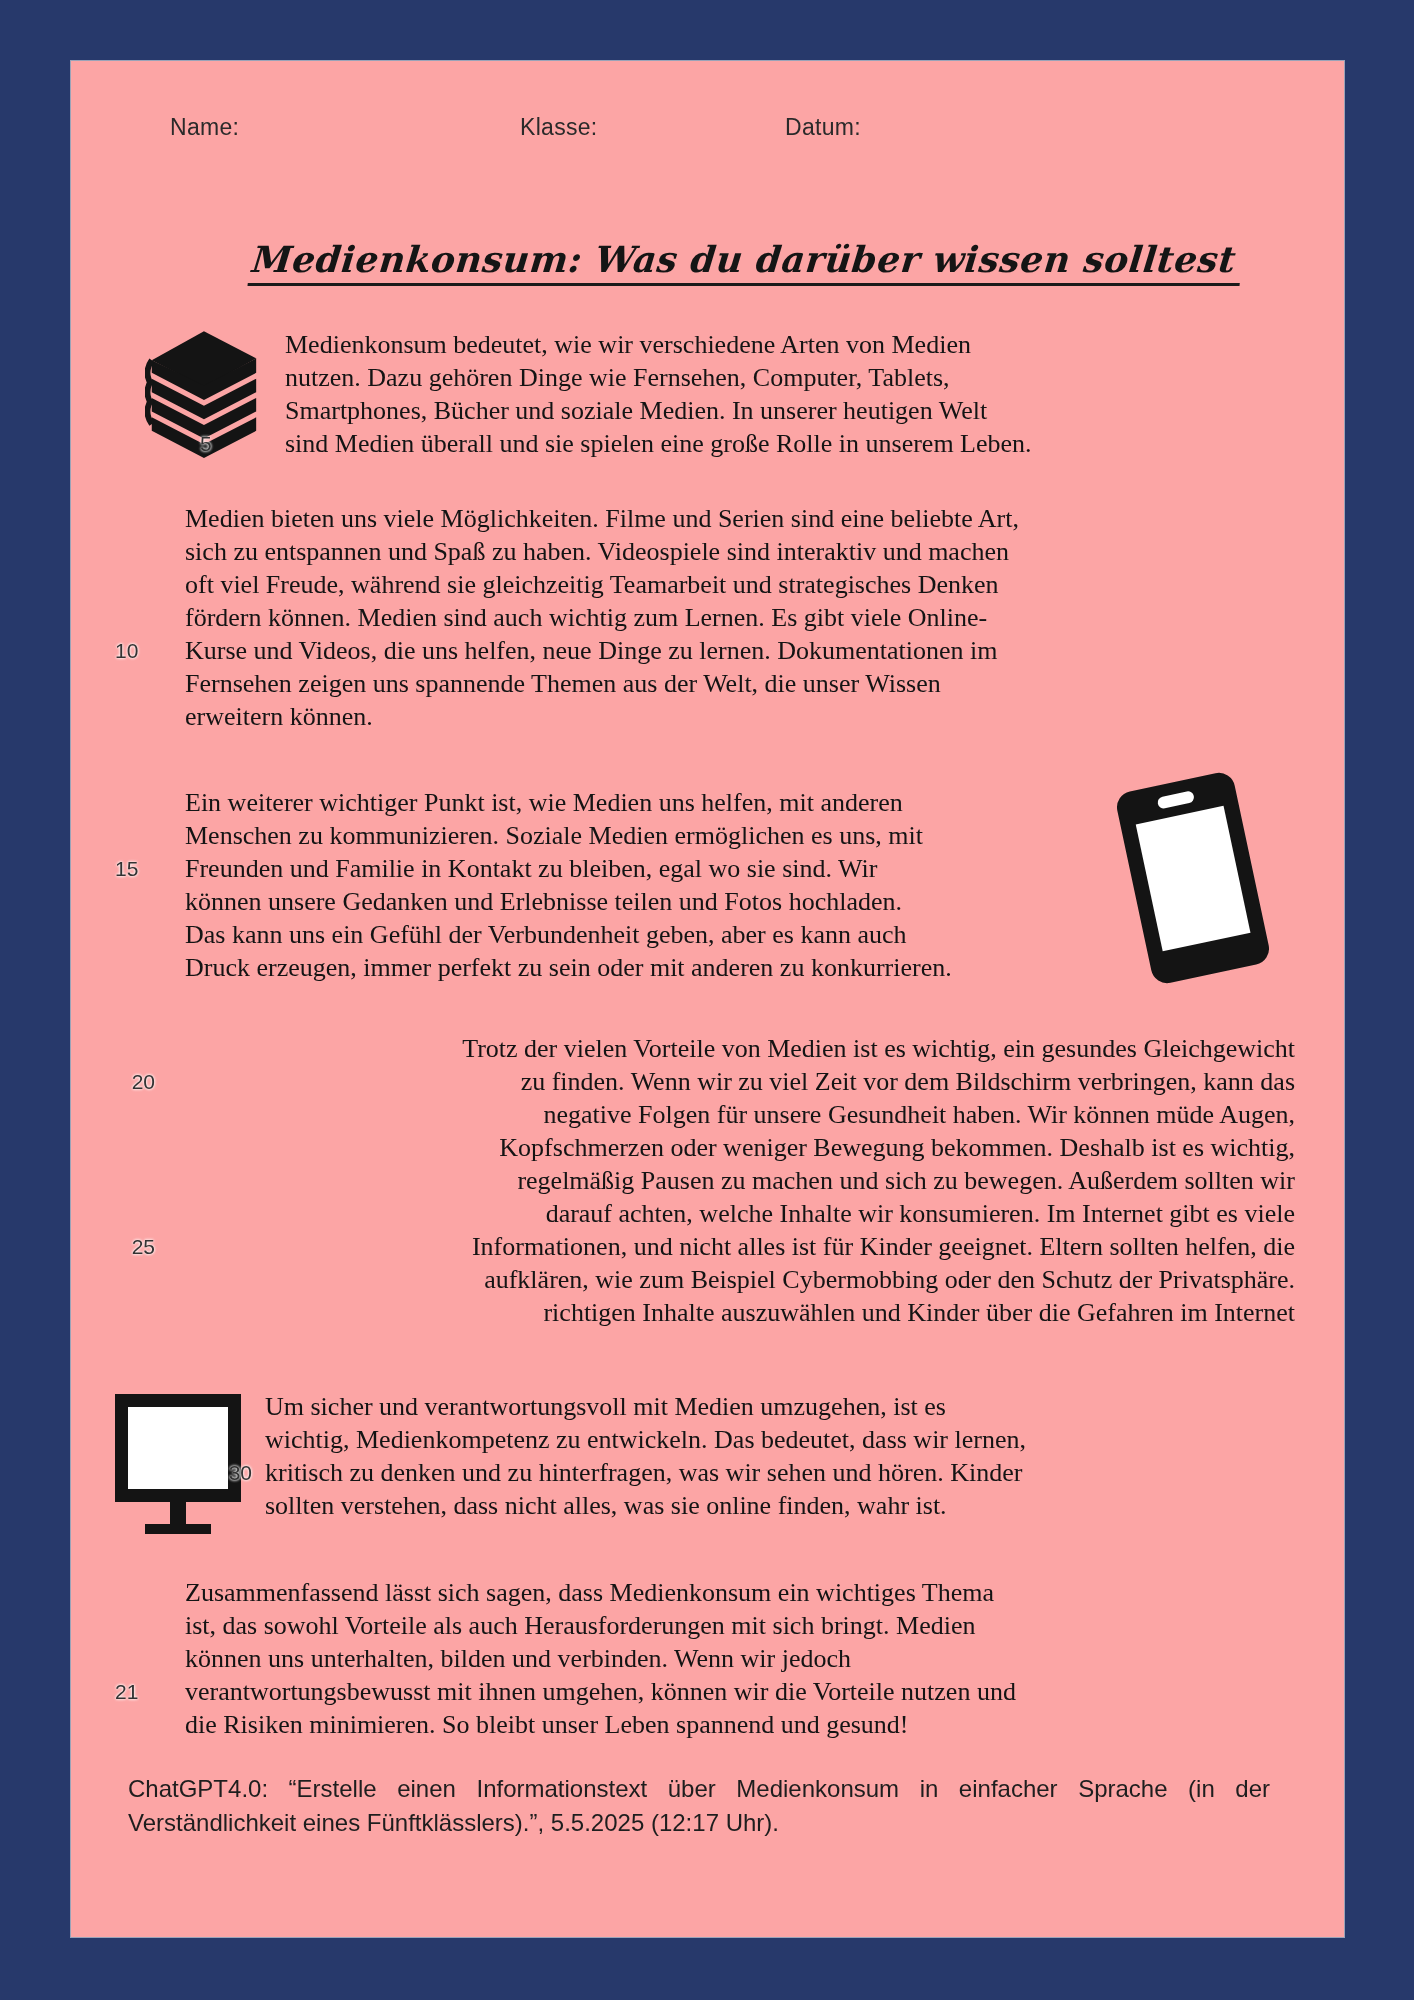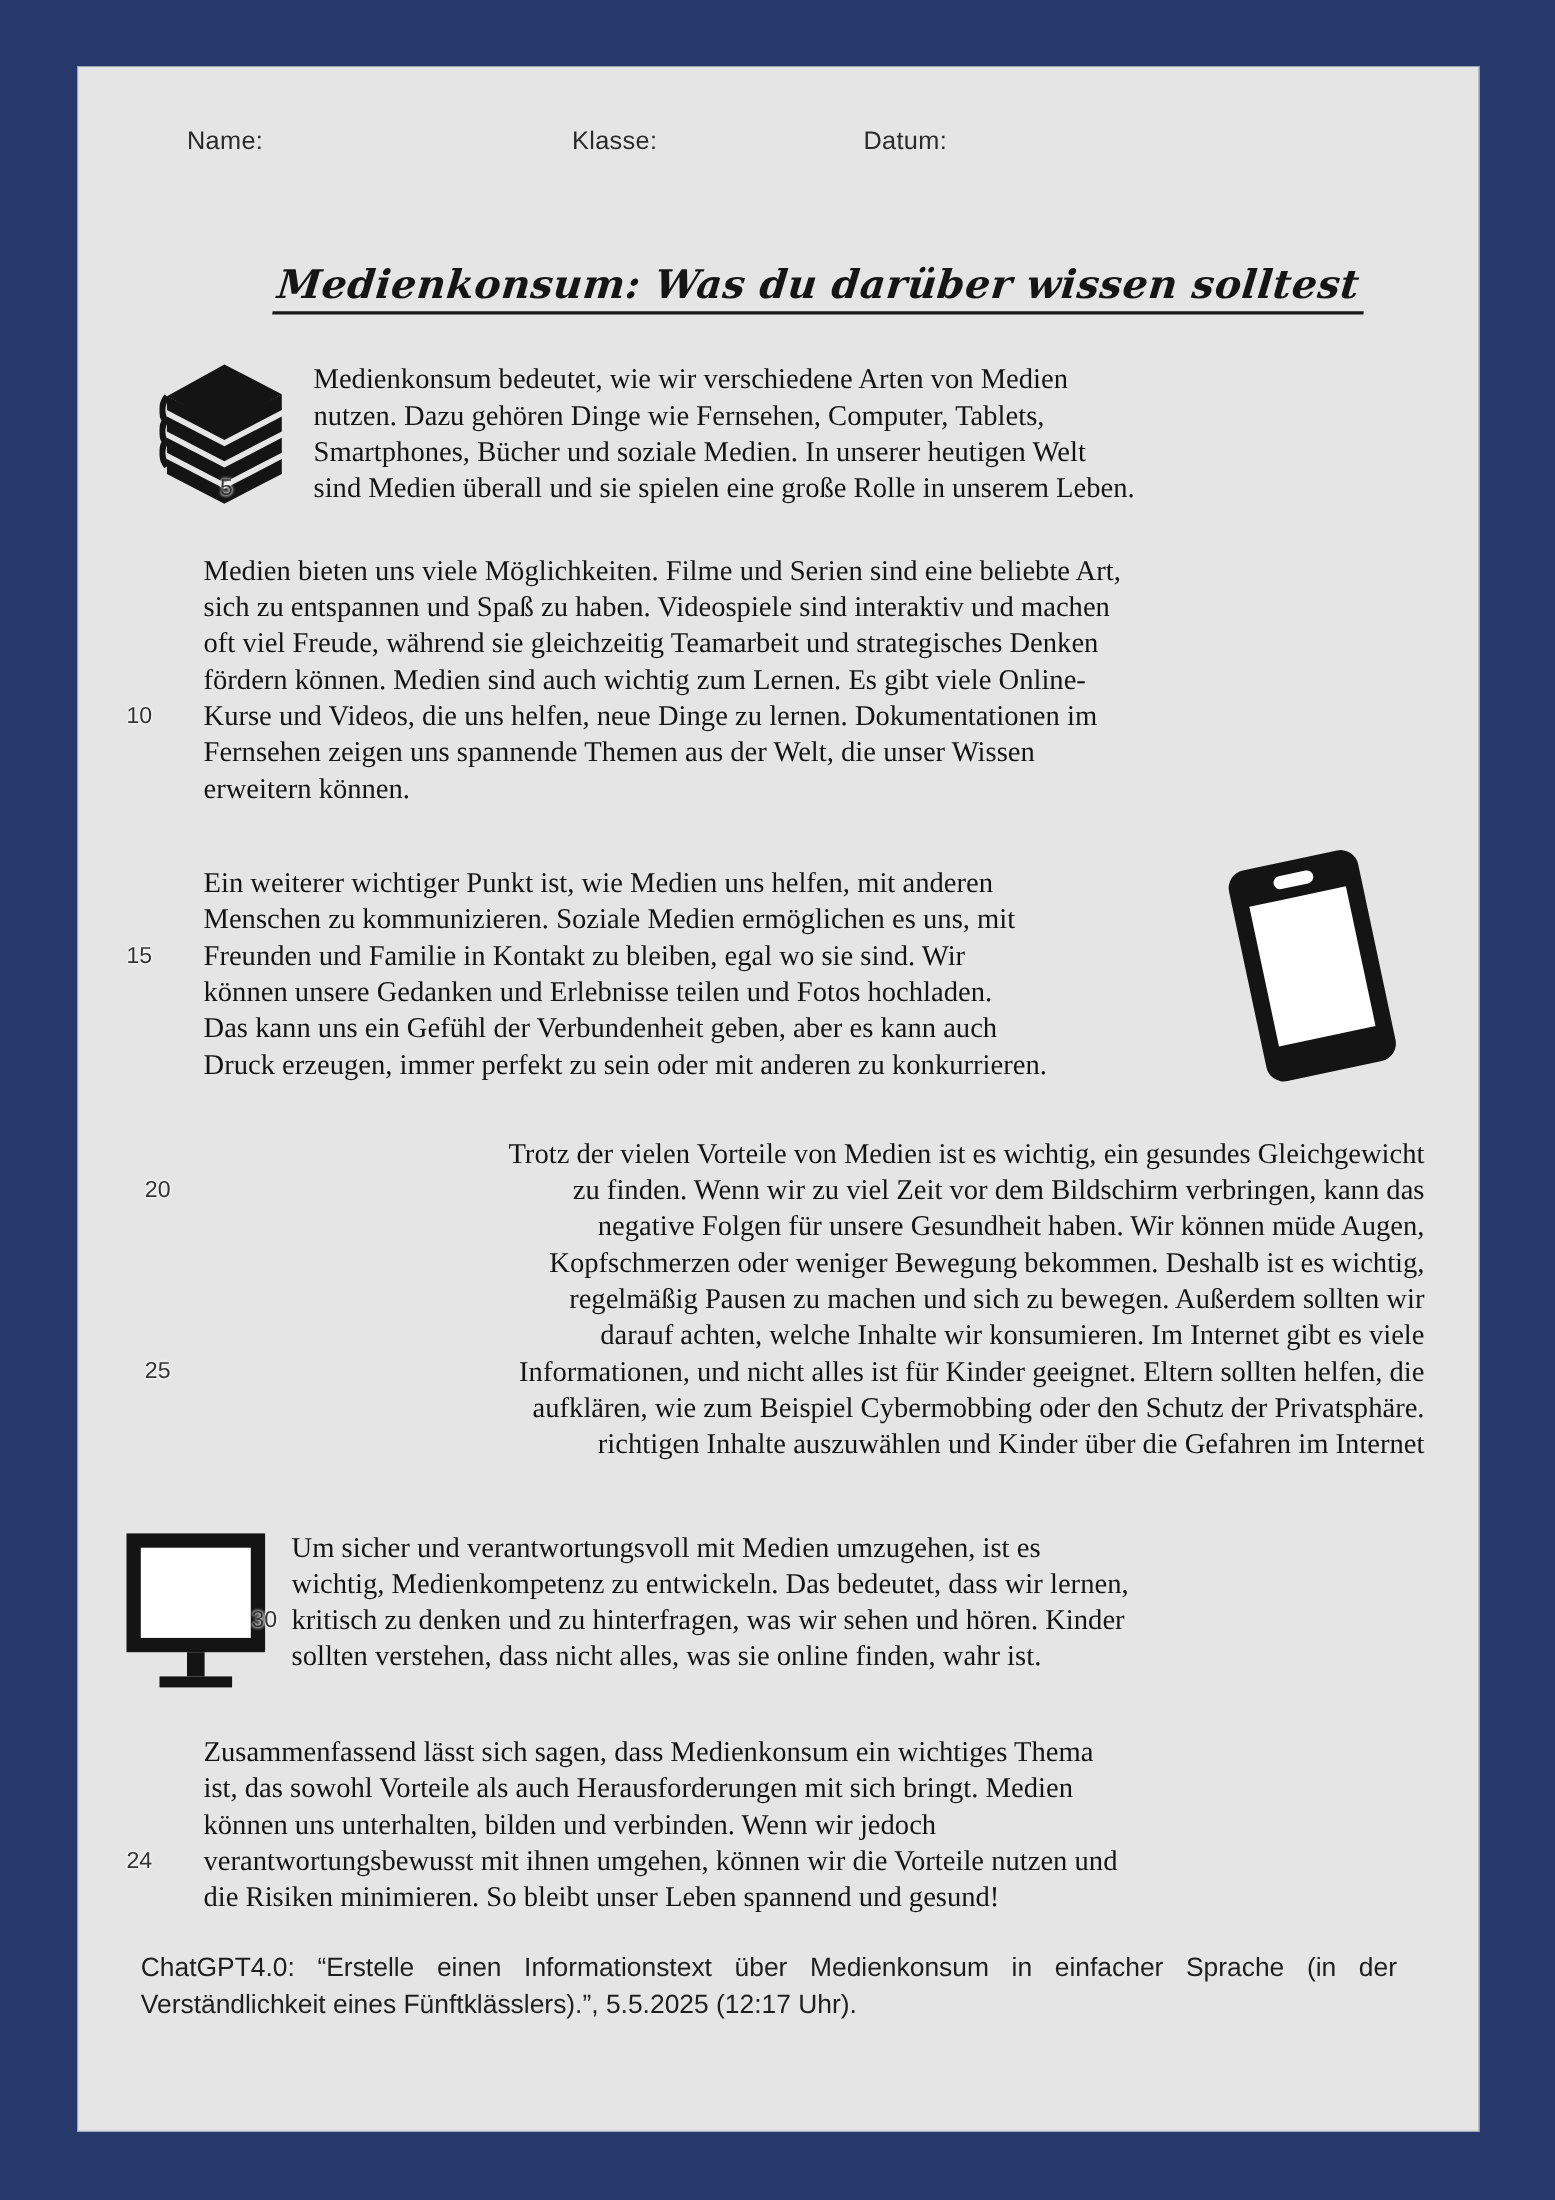--- a/index.html
+++ b/index.html
@@ -1,21 +1,21 @@
 <!DOCTYPE html>
 <html><head>
 <meta charset="utf-8">
 <style>
   * { margin:0; padding:0; box-sizing:border-box; }
   html,body { width:1414px; height:2000px; }
   body { background:#27396B; position:relative; overflow:hidden;
          font-family:"Liberation Serif", serif; color:#111; }
 
   .page { position:absolute; left:70px; top:60px; width:1275px; height:1878px;
-          background:#e5e5e5; box-shadow:0 0 0 1px #9aa3b8 inset; }
+          background:#fca5a5; box-shadow:0 0 0 1px #9aa3b8 inset; }
 
   
   .hdr { position:absolute; top:54px; font-family:"Liberation Sans", sans-serif;
          font-size:23px; color:#2a2a2a; letter-spacing:.3px; }
   .hdr.name   { left:100px; }
   .hdr.klasse { left:450px; }
   .hdr.datum  { left:715px; }
 
   
   .title-wrap { position:absolute; top:178px; left:180px; }
@@ -143,20 +143,20 @@
         <div class="line"><span class="linenum">30</span><span>kritisch zu denken und zu hinterfragen, was wir sehen und hören. Kinder</span></div>
         <div class="line"><span>sollten verstehen, dass nicht alles, was sie online finden, wahr ist.</span></div>
       </div>
   </div>
 
   <div class="para p-plain3">
     <div class="lines">
         <div class="line"><span>Zusammenfassend lässt sich sagen, dass Medienkonsum ein wichtiges Thema</span></div>
         <div class="line"><span>ist, das sowohl Vorteile als auch Herausforderungen mit sich bringt. Medien</span></div>
         <div class="line"><span>können uns unterhalten, bilden und verbinden. Wenn wir jedoch</span></div>
-        <div class="line"><span class="linenum">24</span><span>verantwortungsbewusst mit ihnen umgehen, können wir die Vorteile nutzen und</span></div>
+        <div class="line"><span class="linenum">21</span><span>verantwortungsbewusst mit ihnen umgehen, können wir die Vorteile nutzen und</span></div>
         <div class="line"><span>die Risiken minimieren. So bleibt unser Leben spannend und gesund!</span></div>
       </div>
   </div>
 
   <p class="citation">ChatGPT4.0: “Erstelle einen Informationstext über Medienkonsum in einfacher Sprache (in der Verständlichkeit eines Fünftklässlers).”, 5.5.2025 (12:17 Uhr).</p>
 
 </div>
 
 </body></html>

